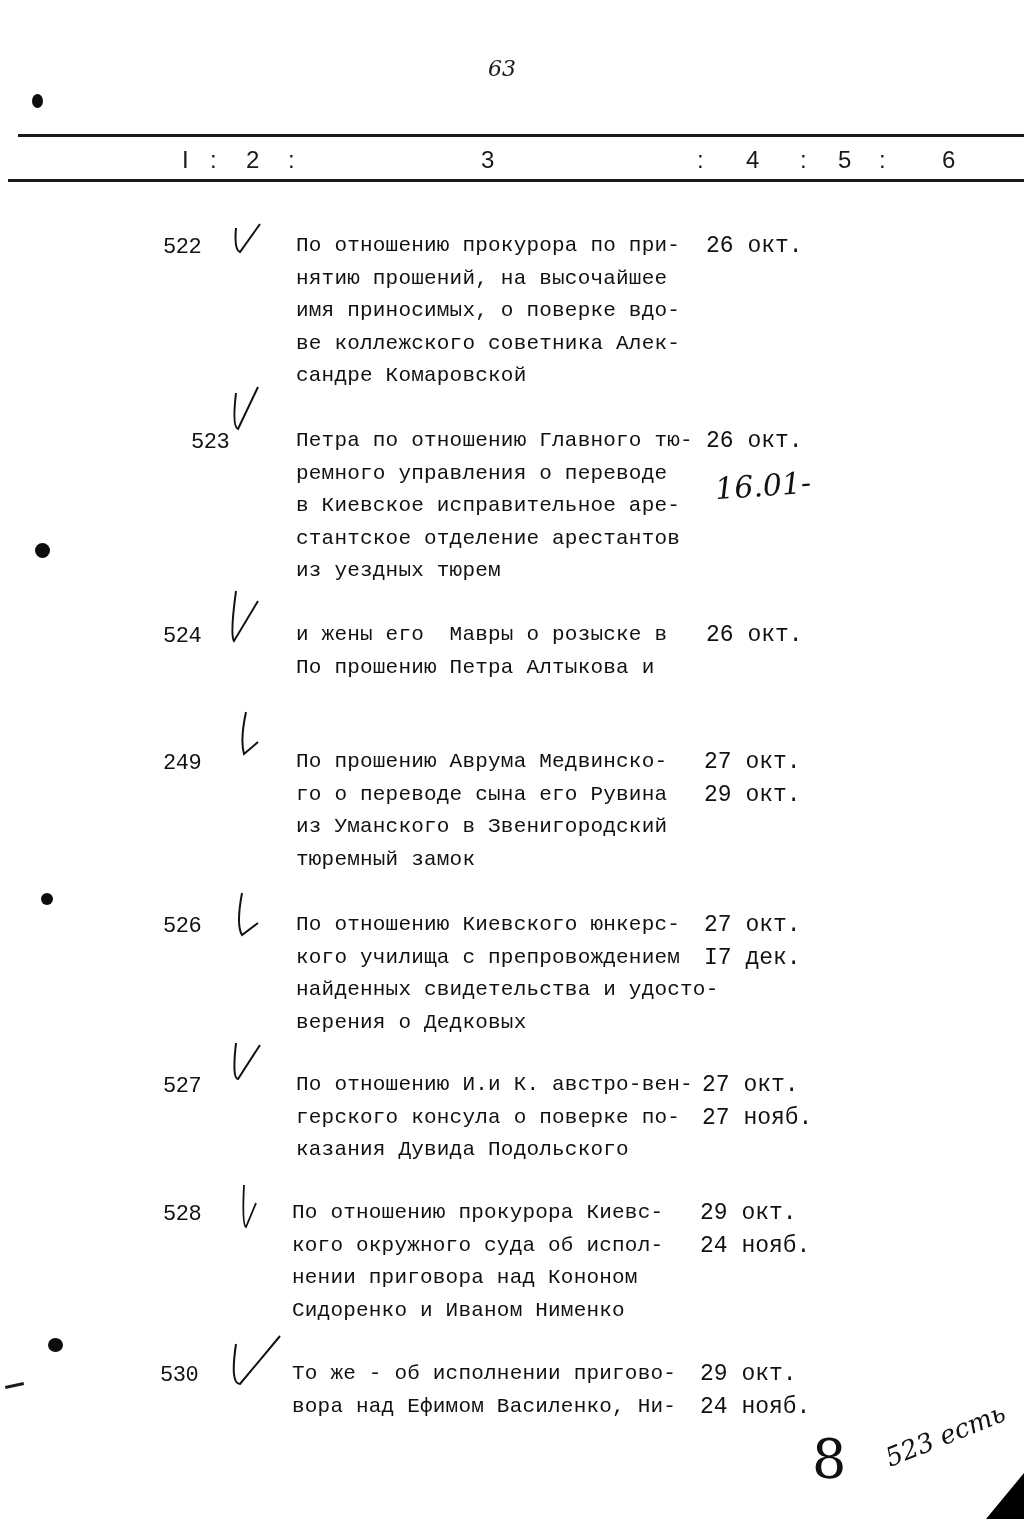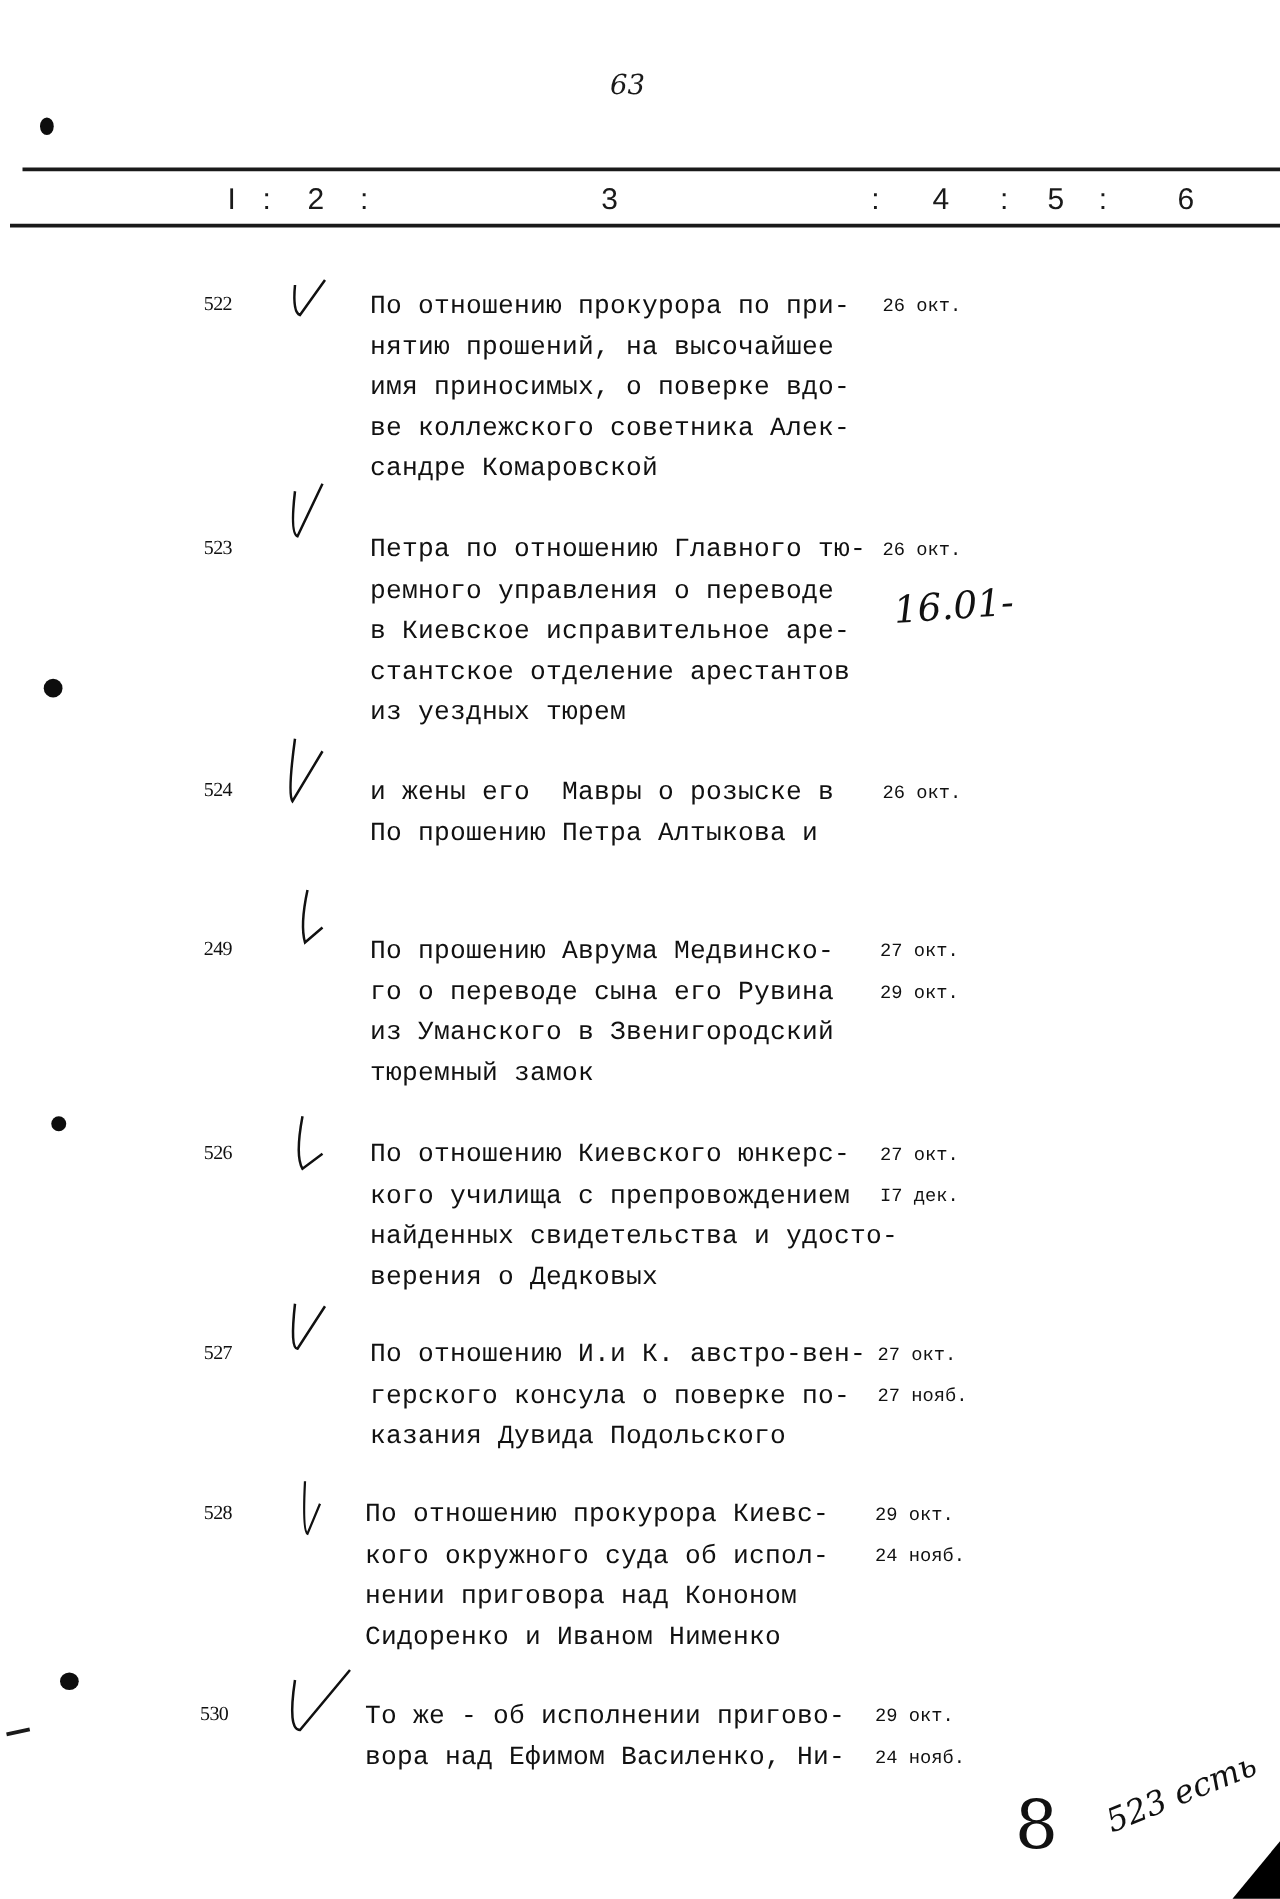--- a/index.html
+++ b/index.html
@@ -38,22 +38,22 @@
       color: #1a1a1a;
     }
     .entry {
       position: absolute;
       left: 0;
       width: 1024px;
     }
     .entry-num {
       position: absolute;
       left: 163px;
-      font-family: Liberation Serif, serif;
-      font-size: 16px;
+      font-family: Liberation Mono, monospace;
+      font-size: 22px;
       letter-spacing: -0.5px;
     }
     .check {
       position: absolute;
       left: 228px;
     }
     .check svg { display: block; }
     .entry-text {
       position: absolute;
       left: 296px;
@@ -66,21 +66,21 @@
       white-space: pre;
       letter-spacing: 0.2px;
     }
     .dates {
       position: absolute;
       left: 700px;
       width: 120px;
     }
     .date-line {
       height: 32.5px;
-      font-size: 15px;
+      font-size: 23px;
       line-height: 32.5px;
       white-space: pre;
     }
     .handwritten {
       position: absolute;
       font-family: "DejaVu Serif", serif;
       font-style: italic;
       color: #111;
     }
     .hw-1601 { left: 715px; top: 468px; font-size: 30px; transform: rotate(-4deg); }
@@ -141,21 +141,21 @@
     <div class="line">имя приносимых, о поверке вдо-</div>
     <div class="line">ве коллежского советника Алек-</div>
     <div class="line">сандре Комаровской</div>
   </div>
   <div class="dates" style="left:706px;">
     <div class="date-line">26 окт.</div>
   </div>
 </div>
 
 <div class="entry" style="top:425px;">
-  <span class="entry-num" style="top:5px;">523</span>
+  <span class="entry-num" style="top:5px;margin-left:28px;">523</span>
   <span class="check" style="top:-42px;">
     <svg width="40" height="55" viewBox="0 0 40 55">
         <path d="M8 10 Q4 44 10 46 L30 4" stroke="#111" stroke-width="2" fill="none"></path>
       </svg>
   </span>
   <div class="entry-text">
     <div class="line">Петра по отношению Главного тю-</div>
     <div class="line">ремного управления о переводе</div>
     <div class="line">в Киевское исправительное аре-</div>
     <div class="line">стантское отделение арестантов</div>

